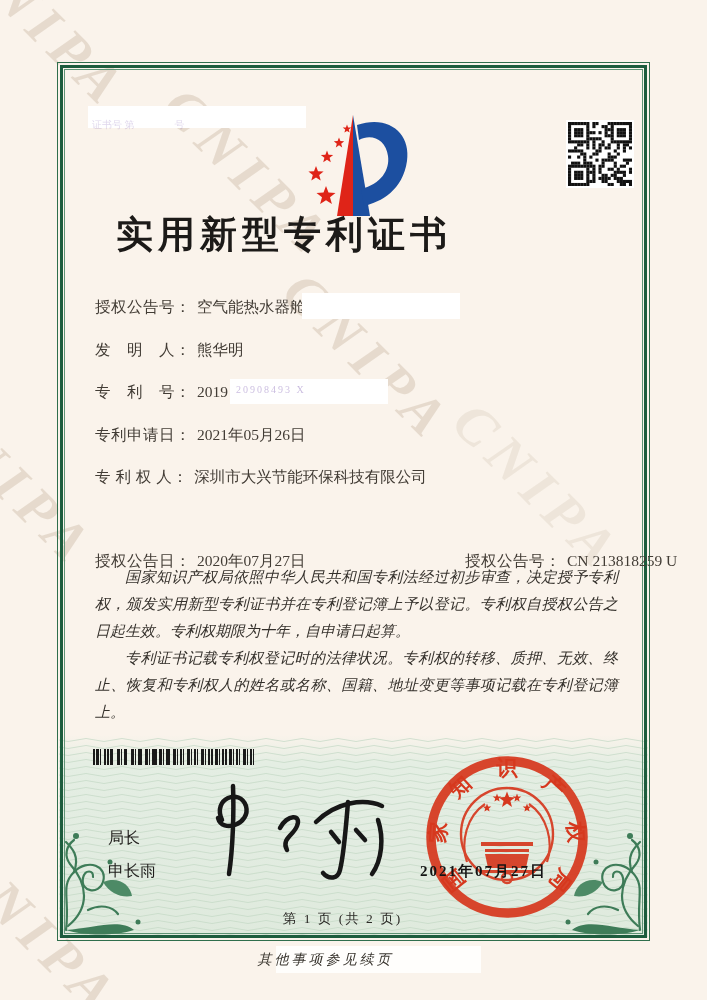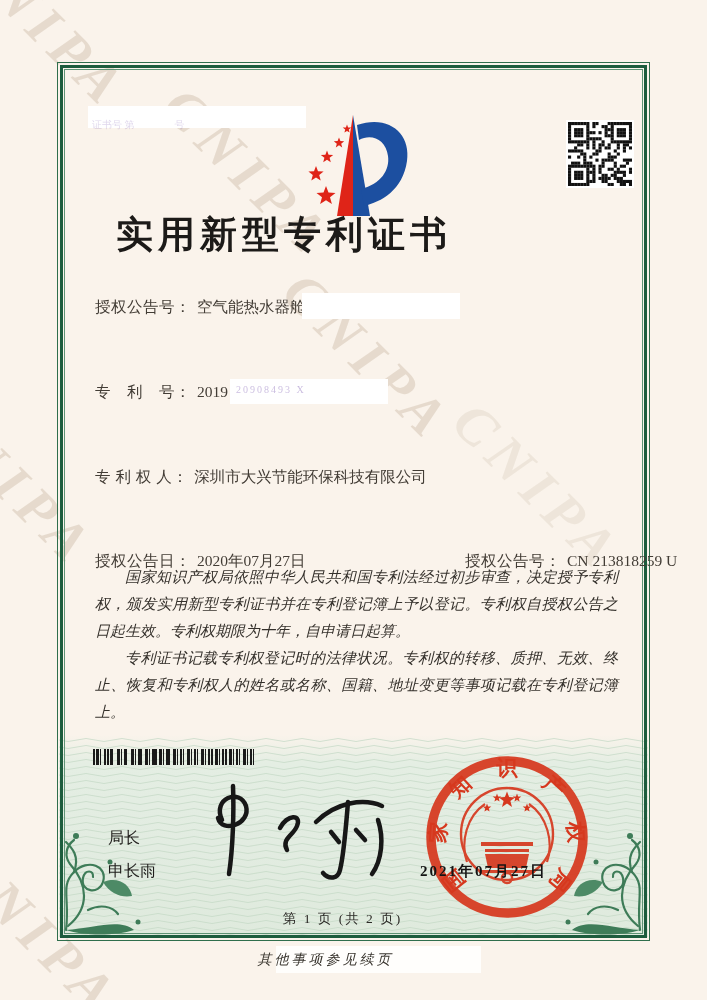--- a/index.html
+++ b/index.html
@@ -382,27 +382,33 @@
       <rect x="20" y="20" width="1.02" height="1.02" fill="#111"></rect>
     </svg>
 
   <div class="title">实用新型专利证书</div>
 
   <div class="row" style="top:297px">
     <span class="lbl">授权公告号：</span><span class="val">空气能热水器舱</span>
   </div>
   <div class="redact" style="left:302px;top:293px;width:158px;height:26px"></div>
 
+  <div class="row" style="top:340px">
+    <span class="lbl">发　明　人：</span><span class="val">熊华明</span>
+  </div>
 
   <div class="row" style="top:382px">
     <span class="lbl">专　利　号：</span><span class="val">2019</span>
   </div>
   <div class="redact" style="left:230px;top:379px;width:158px;height:25px"></div>
   <div class="faint" style="left:236px;top:384px;opacity:0.3;letter-spacing:2px">20908493 X</div>
 
+  <div class="row" style="top:425px">
+    <span class="lbl">专利申请日：</span><span class="val">2021年05月26日</span>
+  </div>
 
   <div class="row" style="top:467px">
     <span class="lbl">专 利 权 人：</span><span class="val">深圳市大兴节能环保科技有限公司</span>
   </div>
 
 
   <div class="row" style="top:551px">
     <span class="lbl">授权公告日：</span><span class="val">2020年07月27日</span>
     <span class="row2">
       <span class="lbl">授权公告号：</span><span class="val">CN 213818259 U</span>

